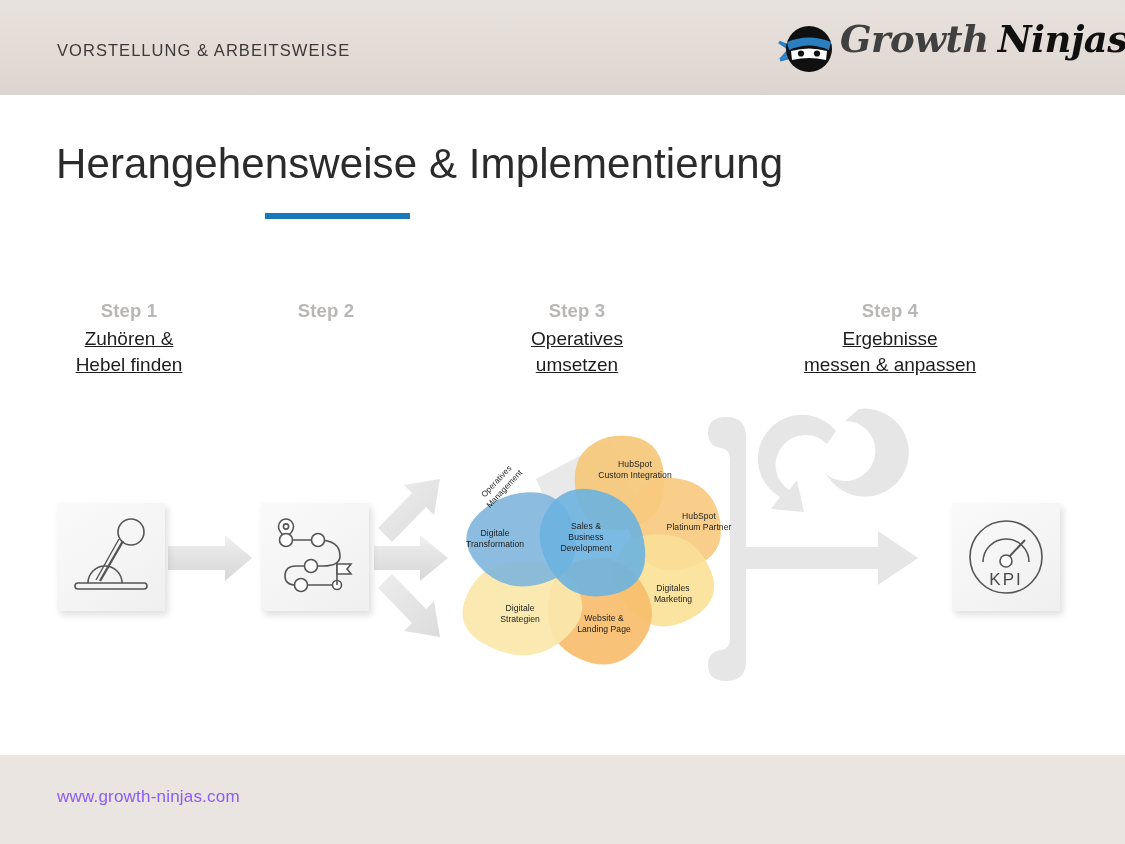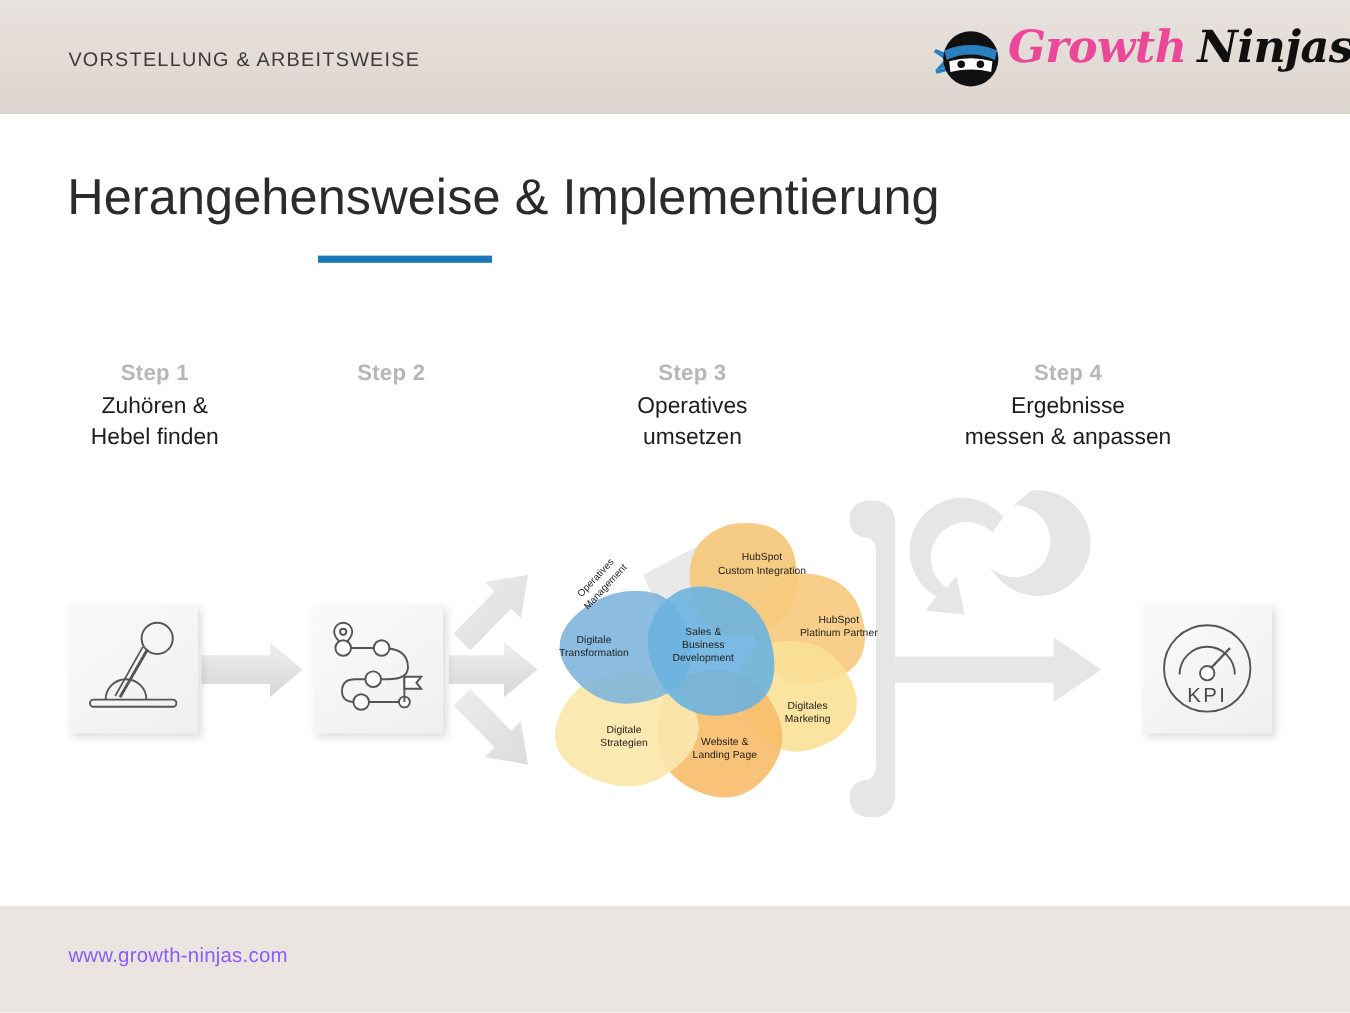--- a/index.html
+++ b/index.html
@@ -50,21 +50,21 @@
   .logo-word {
     position: absolute;
     left: 62px; top: -2px;
     white-space: nowrap;
     font-family: "DejaVu Serif", serif;
     font-style: italic;
     font-weight: 700;
     font-size: 37px;
     letter-spacing: -0.5px;
   }
-  .logo-word .gw { color: #ec4899; font-style: italic; }
+  .logo-word .gw { color: #404040; font-style: italic; }
   .logo-word .nj { color: #101010; margin-left: 9px; }
 
   
   .title {
     position: absolute;
     left: 56px; top: 140px;
     font-size: 42px;
     font-weight: 300;
     color: #2b2b2b;
     letter-spacing: 0.1px;
@@ -90,20 +90,21 @@
     letter-spacing: 0.2px;
     display: block;
     margin-bottom: 2px;
   }
   .step-desc {
     font-size: 19px;
     font-weight: 400;
     color: #1d1d1d;
     display: block;
     white-space: pre-line;
+    text-decoration: underline;
   }
 
   
   .icon-card {
     position: absolute;
     width: 108px; height: 108px;
     background: linear-gradient(145deg, #fafafa 0%, #f4f4f4 60%, #efefef 100%);
     box-shadow: 3px 4px 7px rgba(0,0,0,0.13);
     border-radius: 1px;
     text-align: center;

